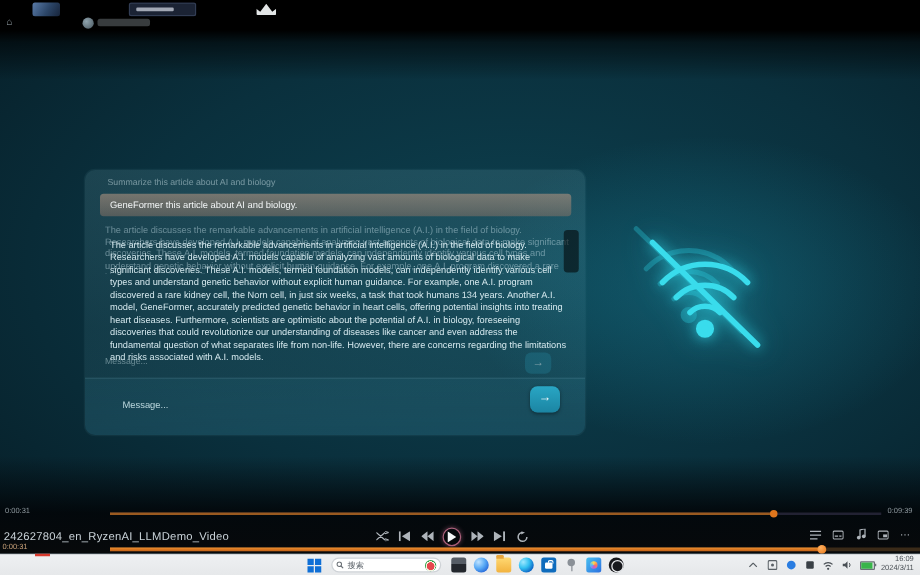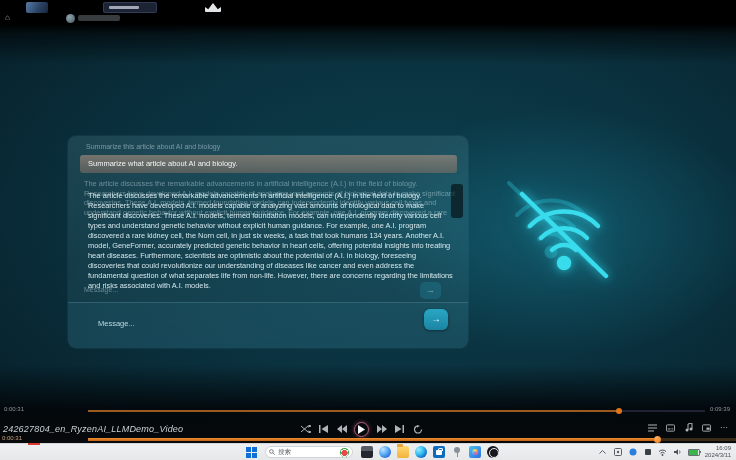--- a/index.html
+++ b/index.html
@@ -66,21 +66,21 @@
   .wifiMainSvg { filter:drop-shadow(0 0 5px rgba(45,209,228,.85)) drop-shadow(0 0 12px rgba(45,209,228,.4)); }
 
   
   .seekrow1 { position:absolute; left:0; top:404px; width:736px; height:12px; z-index:6; }
   .seekrow1 .t { position:absolute; left:4px; top:2px; font-size:6px; color:#8d979d; }
   .seekrow1 .bar { position:absolute; left:88px; top:6px; width:617px; height:2px; background:#223; cursor:pointer; }
   .seekrow1 .fill { position:absolute; left:0; top:0; height:2px; width:86%; background:#9a5a20; }
   .seekrow1 .dot { position:absolute; left:calc(86% - 3px); top:-2px; width:6px; height:6px; border-radius:50%; background:#e0761c; }
   .seekrow1 .d { position:absolute; left:710px; top:2px; font-size:6px; color:#8d979d; }
 
-  .fname { position:absolute; left:3px; top:424px; z-index:6; font-size:9px; color:#c9d2d8; letter-spacing:.2px;font-style:italic; }
+  .fname { position:absolute; left:3px; top:424px; z-index:6; font-size:9px; color:#c9d2d8; letter-spacing:.2px; }
 
   .controls { position:absolute; left:300px; top:421px; width:136px; height:16px; z-index:6;
               display:flex; align-items:center; gap:7px; }
   .cbtn { width:11px; height:11px; display:flex; align-items:center; justify-content:center; cursor:pointer; }
   .cbtn svg { display:block; }
   .playbtn { width:15px; height:15px; border-radius:50%; border:1px solid rgba(225,125,160,.75);
              display:flex; align-items:center; justify-content:center; cursor:pointer;
              box-shadow:0 0 4px rgba(225,125,160,.45); }
 
   .rightctl { position:absolute; left:648px; top:423px; z-index:6; display:flex; gap:9px; align-items:center; }
@@ -148,21 +148,21 @@
       </div>
     <div class="ov glyphw"></div>
     <div class="ov homeic">⌂</div>
     <div class="ov avatarrow">
       <span class="av"></span>
       <span class="smear"></span>
     </div>
 
     <div class="chatpanel">
       <div class="promptGhost ghost">Summarize this article about AI and biology</div>
-      <div class="promptPill">Summarize what article about AI and biology.</div>
+      <div class="promptPill">GeneFormer this article about AI and biology.</div>
       <div class="respGhost ghost">The article discusses the remarkable advancements in artificial intelligence (A.I.) in the field of biology. Researchers have developed A.I. models capable of analyzing vast amounts of biological data to make significant discoveries. These A.I. models, termed foundation models, can independently identify various cell types and understand genetic behavior without explicit human guidance. For example, one A.I. program discovered a rare kidney cell, the Norn cell, in just six weeks, a task that took humans 134 years. Another A.I. model, GeneFormer, accurately predicted genetic behavior in heart cells, offering potential insights into treating heart diseases. Furthermore, scientists are optimistic about the potential of A.I. in biology, foreseeing discoveries that could revolutionize our understanding of diseases like cancer and even address the fundamental question of what separates life from non-life. However, there are concerns regarding the limitations and risks associated with A.I. models.</div>
       <div class="respMain">The article discusses the remarkable advancements in artificial intelligence (A.I.) in the field of biology. Researchers have developed A.I. models capable of analyzing vast amounts of biological data to make significant discoveries. These A.I. models, termed foundation models, can independently identify various cell types and understand genetic behavior without explicit human guidance. For example, one A.I. program discovered a rare kidney cell, the Norn cell, in just six weeks, a task that took humans 134 years. Another A.I. model, GeneFormer, accurately predicted genetic behavior in heart cells, offering potential insights into treating heart diseases. Furthermore, scientists are optimistic about the potential of A.I. in biology, foreseeing discoveries that could revolutionize our understanding of diseases like cancer and even address the fundamental question of what separates life from non-life. However, there are concerns regarding the limitations and risks associated with A.I. models.</div>
       <div class="scrollshadow"></div>
       <div class="msgGhost ghost">Message...</div>
       <div class="sendGhost ghost">→</div>
       <div class="inputArea">
         <span class="msgMain">Message...</span>
         <span class="sendMain">→</span>
       </div>
     </div>

